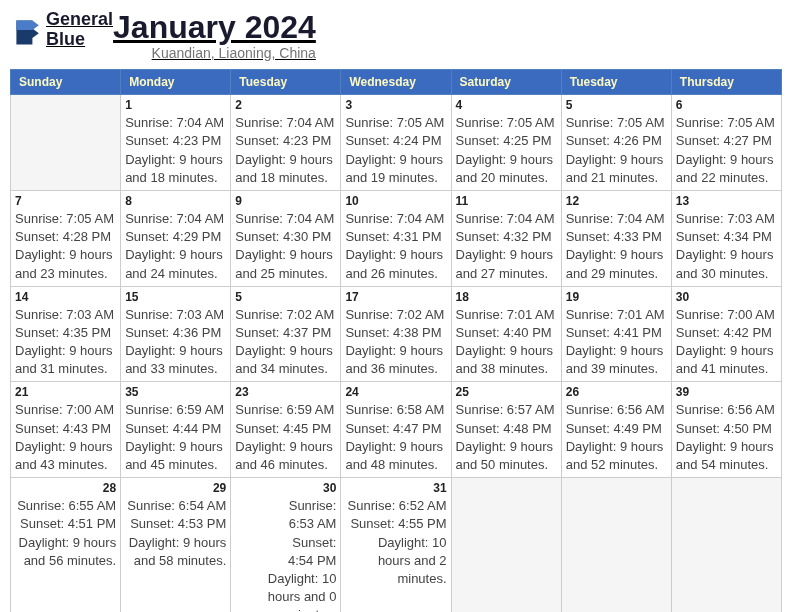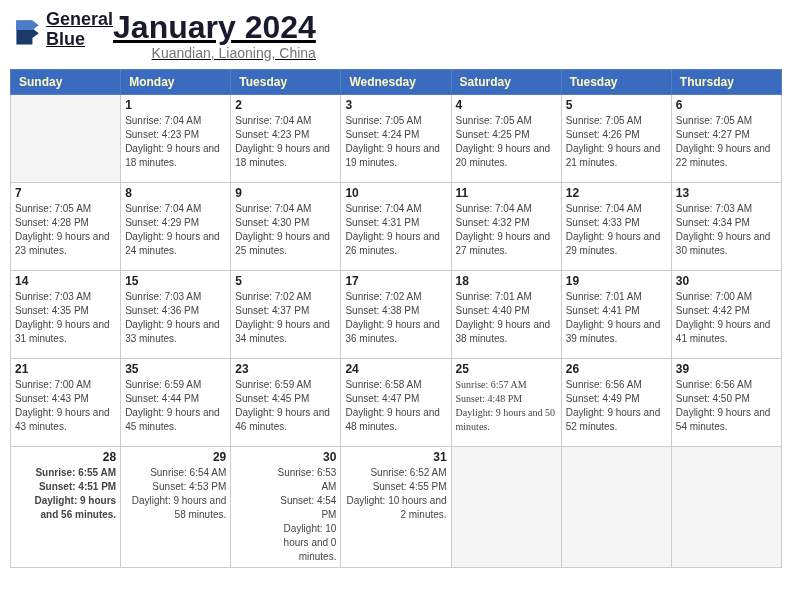--- a/index.html
+++ b/index.html
@@ -78,21 +78,21 @@
       background: #f5f5f5;
     }
     .day-number {
       font-size: 12px;
       font-weight: bold;
       color: #222;
       display: block;
       margin-bottom: 2px;
     }
     .day-info {
-      font-size: 10px;
+      font-size: 13px;
       color: #444;
       line-height: 1.4;
     }
     .last-row td {
       height: 80px;
       text-align: right;
     }
   </style>
 </head>
 <body>
@@ -277,41 +277,41 @@
 Daylight: 9 hours and 46 minutes.</div>
           </td>
           <td>
             <span class="day-number">24</span>
             <div class="day-info" style="white-space: pre-line;">Sunrise: 6:58 AM
 Sunset: 4:47 PM
 Daylight: 9 hours and 48 minutes.</div>
           </td>
           <td>
             <span class="day-number">25</span>
-            <div class="day-info" style="white-space: pre-line; font-family: Liberation Serif, serif;">Sunrise: 6:57 AM
+            <div class="day-info" style="white-space: pre-line;">Sunrise: 6:57 AM
 Sunset: 4:48 PM
 Daylight: 9 hours and 50 minutes.</div>
           </td>
           <td>
             <span class="day-number">26</span>
             <div class="day-info" style="white-space: pre-line;">Sunrise: 6:56 AM
 Sunset: 4:49 PM
 Daylight: 9 hours and 52 minutes.</div>
           </td>
           <td>
             <span class="day-number">39</span>
             <div class="day-info" style="white-space: pre-line;">Sunrise: 6:56 AM
 Sunset: 4:50 PM
 Daylight: 9 hours and 54 minutes.</div>
           </td>
         </tr>
         <tr class="last-row">
           <td>
             <span class="day-number">28</span>
-            <div class="day-info" style="white-space: pre-line; font-weight: bold;">Sunrise: 6:55 AM
+            <div class="day-info" style="white-space: pre-line;">Sunrise: 6:55 AM
 Sunset: 4:51 PM
 Daylight: 9 hours and 56 minutes.</div>
           </td>
           <td>
             <span class="day-number">29</span>
             <div class="day-info" style="white-space: pre-line;">Sunrise: 6:54 AM
 Sunset: 4:53 PM
 Daylight: 9 hours and 58 minutes.</div>
           </td>
           <td>

